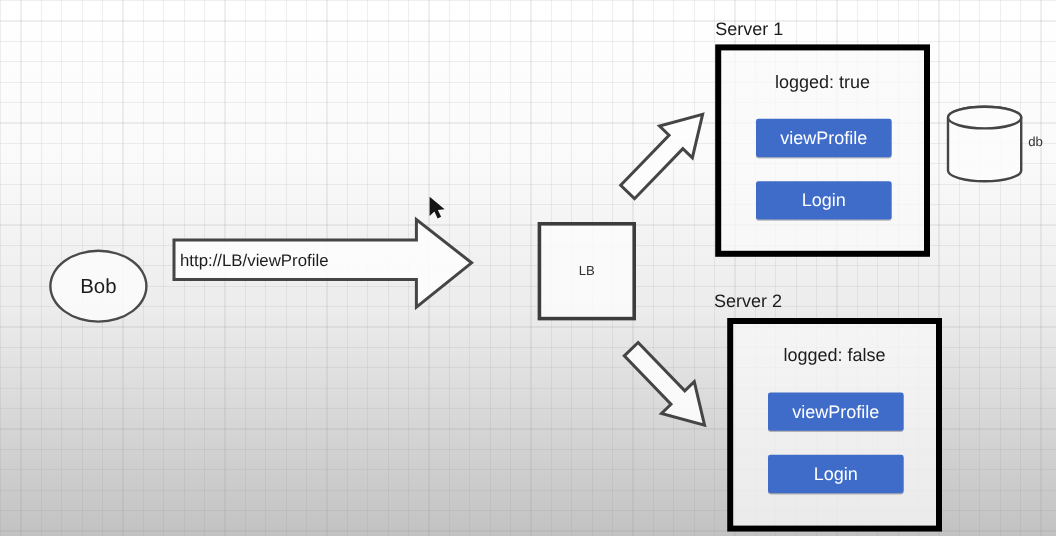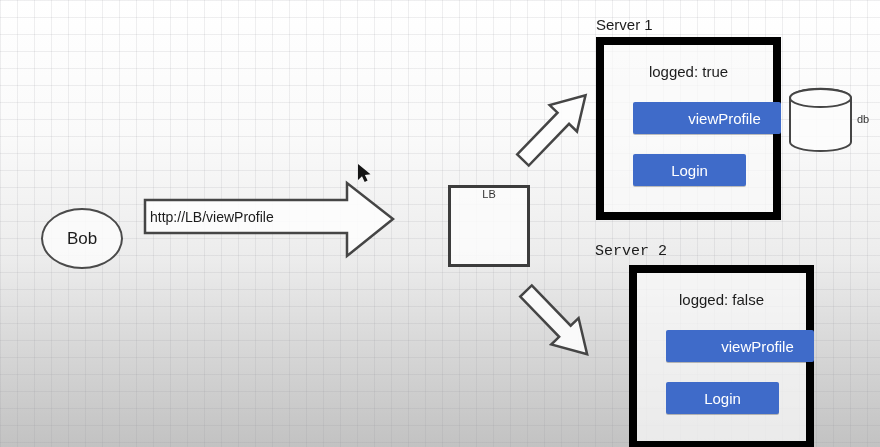--- a/index.html
+++ b/index.html
@@ -42,40 +42,40 @@
     font-size: 14px;
     line-height: 20px;
   }
 
   
   .lb-box {
     left: 448px; top: 185px;
     width: 76px; height: 76px;
     border: 3px solid #3c3c3c;
     background: rgba(251,251,251,0.85);
-    display: flex; align-items: flex-start; justify-content: center;
+    display: flex; align-items: center; justify-content: center;
     font-size: 11px;
     color: #333;
   }
 
   
   .server-box {
     width: 169px;
-    border: 8px solid #000000;
+    border: 5px solid #000000;
     background: rgba(250,250,250,0.72);
   }
   .server1 { left: 596px; top: 37px;  height: 167px; }
-  .server2 { left: 629px; top: 265px; height: 168px; text-decoration: underline; }
+  .server2 { left: 606px; top: 265px; height: 168px; text-decoration: underline; }
 
   .server-title {
     width: 173px;
     font-size: 15px;
   }
   .title1 { left: 596px; top: 16px; }
-  .title2 { left: 595px; top: 243px; font-family: Liberation Mono, monospace; }
+  .title2 { left: 595px; top: 243px; }
 
   .server-status {
     position: absolute;
     left: 0; right: 0;
     text-align: center;
     font-size: 15px;
   }
   .server1 .server-status { top: 18px; }
   .server2 .server-status { top: 18px; }
 
@@ -83,21 +83,21 @@
     position: absolute;
     left: 29px;
     width: 113px; height: 32px;
     background: var(--accent, #3f6bc9);
     color: #ffffff;
     font-size: 15px;
     display: flex; align-items: center; justify-content: center;
     border-radius: 2px;
     box-shadow: 0 1px 0 rgba(0,0,0,0.25);
   }
-  .btn-top { top: 57px; padding-left: 35px; }
+  .btn-top { top: 57px; }
   .btn-bot { top: 109px; }
 
   
   .db-label {
     left: 789px; top: 113px;
     width: 64px;
     text-align: center;
     font-size: 11px;
     color: #333;
     padding-left: 42px;

